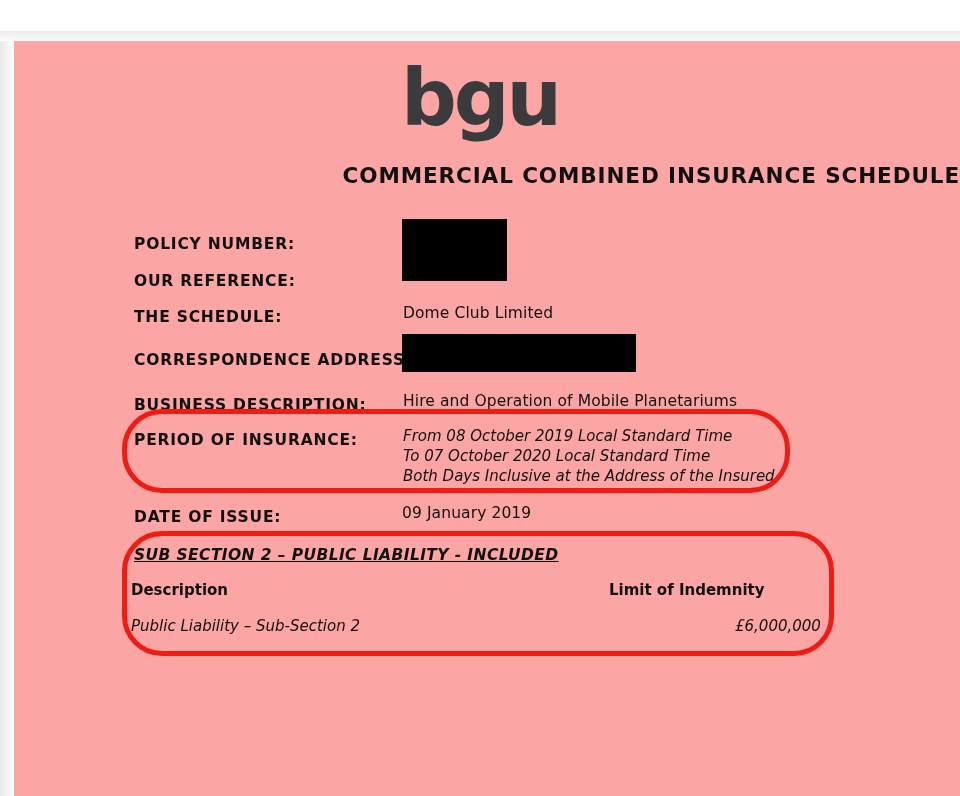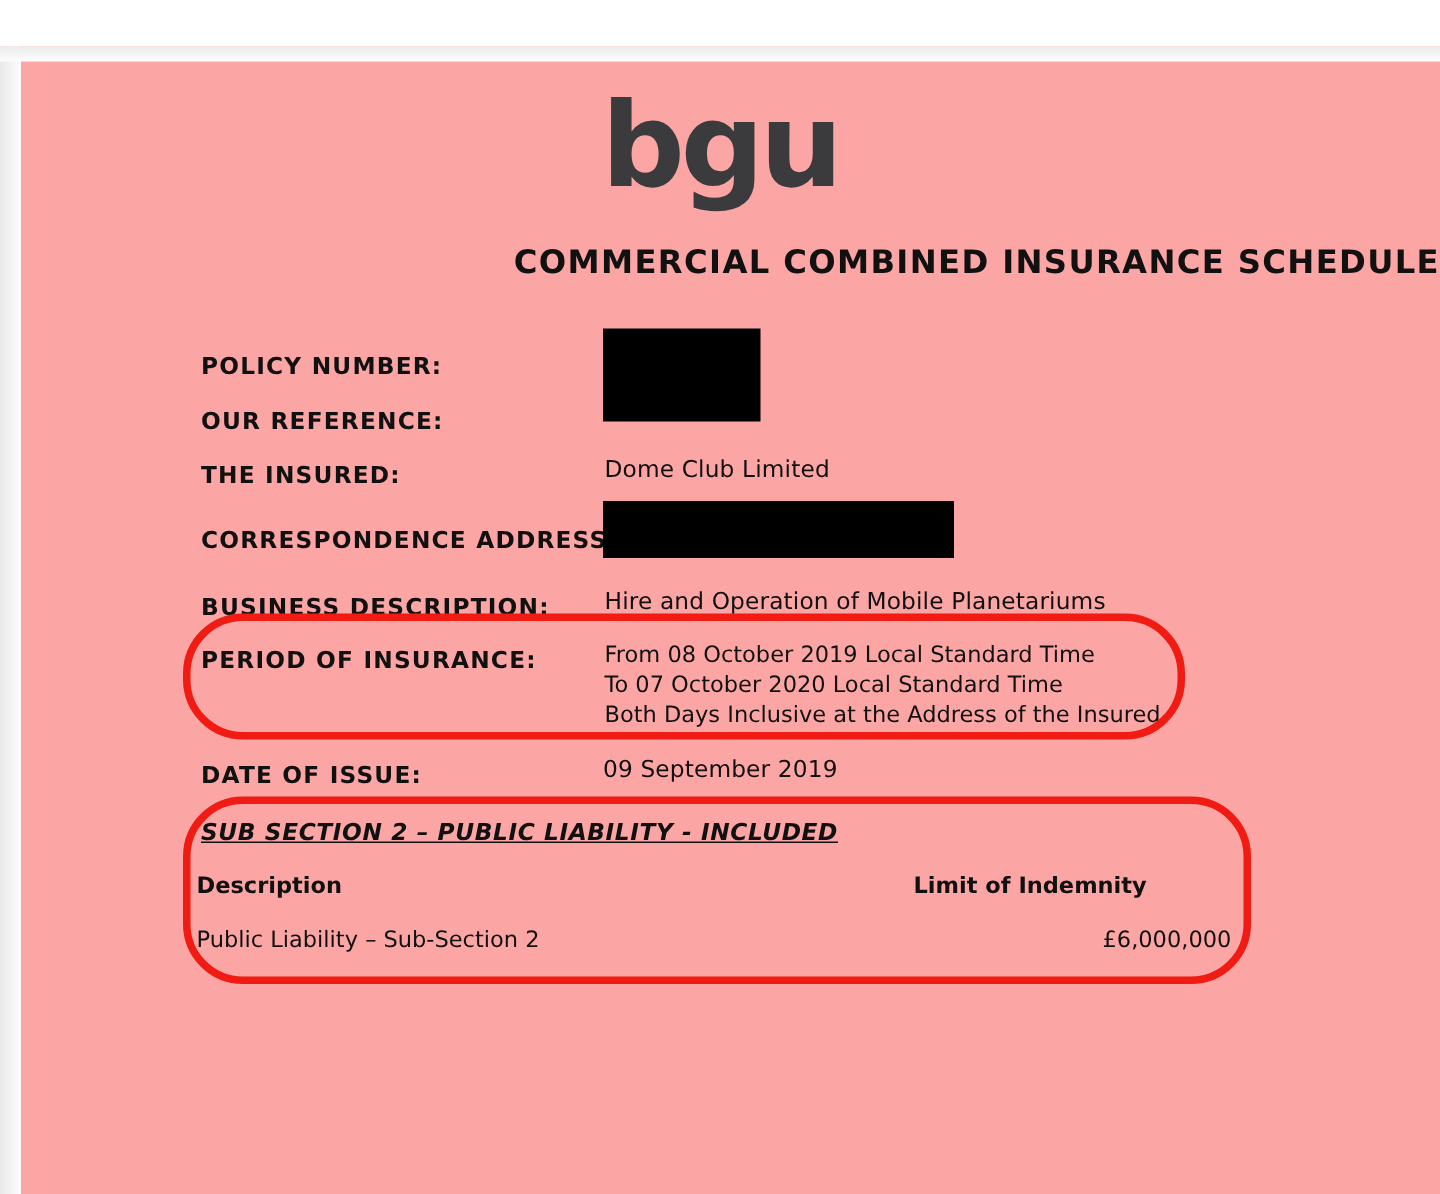--- a/index.html
+++ b/index.html
@@ -120,20 +120,21 @@
     font-size: 15px;
     font-weight: bold;
     color: #111;
     white-space: nowrap;
   }
   .cell {
     position: absolute;
     font-size: 15px;
     color: #111;
     white-space: nowrap;
+    font-style: italic;
   }
 </style>
 </head>
 <body>
 
 <div class="page">
 
   <div class="scan-edge-left"></div>
   <div class="scan-edge-top"></div>
   <div class="scan-edge-bottom"></div>
@@ -145,21 +146,21 @@
   <div class="field-row" style="top:200px;">
     <span class="field-label">POLICY NUMBER:</span>
   </div>
   <div class="redaction" style="left:402px; top:188px; width:105px; height:62px;"></div>
 
   <div class="field-row" style="top:237px;">
     <span class="field-label">OUR REFERENCE:</span>
   </div>
 
   <div class="field-row" style="top:273px;">
-    <span class="field-label">THE INSURED:</span>
+    <span class="field-label">THE SCHEDULE:</span>
     <span class="field-value">Dome Club Limited</span>
   </div>
 
   <div class="field-row" style="top:316px;">
     <span class="field-label">CORRESPONDENCE ADDRESS:</span>
   </div>
   <div class="redaction" style="left:402px; top:303px; width:234px; height:38px;"></div>
 
   <div class="field-row" style="top:361px;">
     <span class="field-label">BUSINESS DESCRIPTION:</span>
@@ -170,21 +171,21 @@
     <span class="field-label">PERIOD OF INSURANCE:</span>
   </div>
   <div class="cell" style="left:403px; top:396px;">From 08 October 2019 Local Standard Time</div>
   <div class="cell" style="left:403px; top:416px;">To 07 October 2020 Local Standard Time</div>
   <div class="cell" style="left:403px; top:436px;">Both Days Inclusive at the Address of the Insured</div>
 
   <div class="highlight-oval" style="left:122px; top:378px; width:668px; height:84px;"></div>
 
   <div class="field-row" style="top:473px;">
     <span class="field-label">DATE OF ISSUE:</span>
-    <span class="field-value" style="left:268px;">09 September 2019</span>
+    <span class="field-value" style="left:268px;">09 January 2019</span>
   </div>
 
   <div class="section-heading" style="left:134px; top:515px;">SUB SECTION 2 – PUBLIC LIABILITY - INCLUDED</div>
 
   <div class="col-head" style="left:131px; top:550px;">Description</div>
   <div class="col-head" style="left:609px; top:550px;">Limit of Indemnity</div>
 
   <div class="cell" style="left:131px; top:586px;">Public Liability – Sub-Section 2</div>
   <div class="cell" style="left:735px; top:586px;">£6,000,000</div>
 

